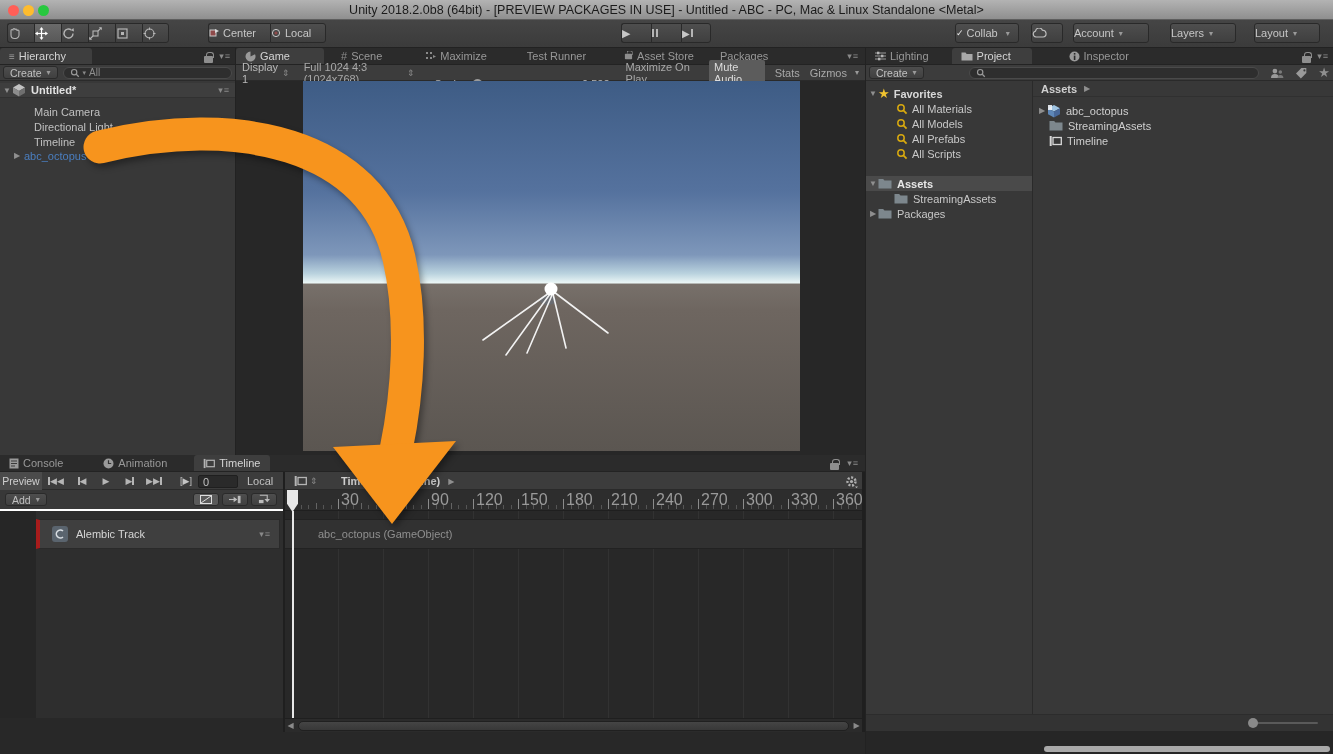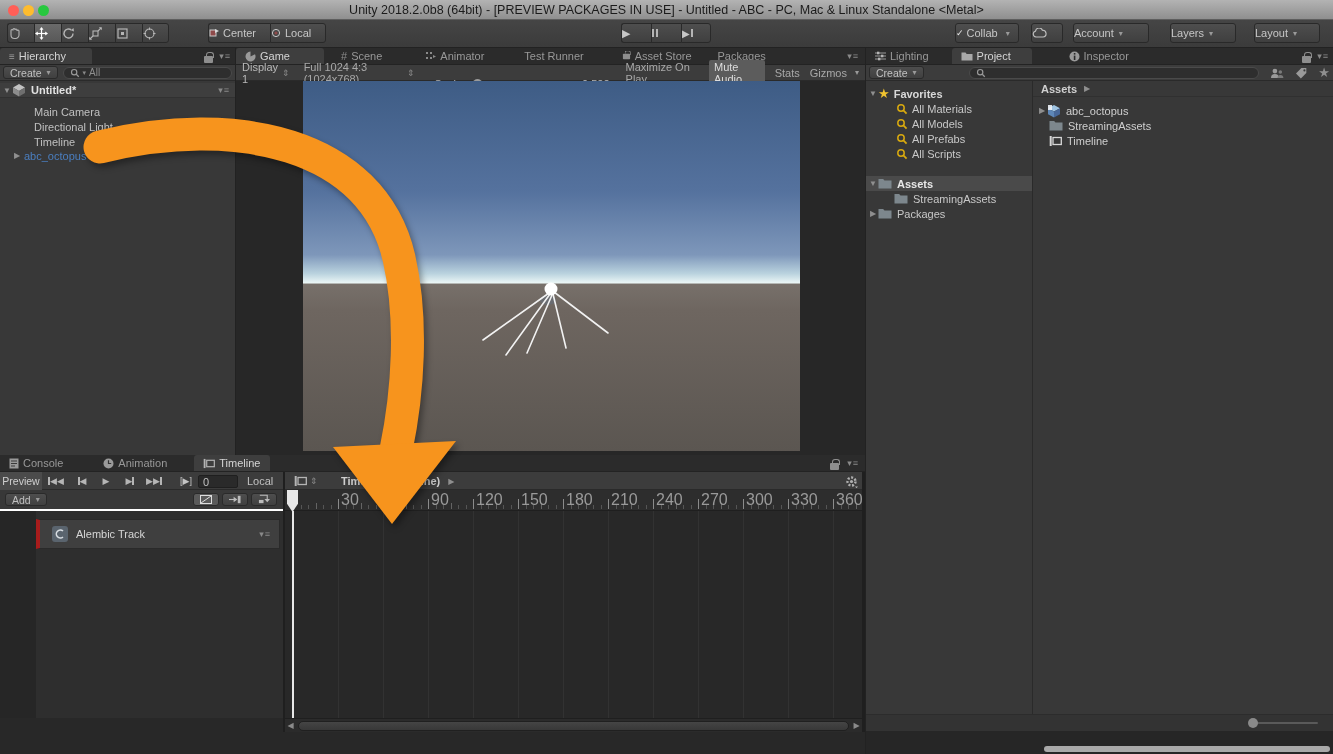--- a/index.html
+++ b/index.html
@@ -246,21 +246,21 @@
     <div class="tab" style="margin-left:26px;">
       <svg width="10" height="10" viewBox="0 0 10 10">
           <g fill="#8a8a8a">
             <rect x="0" y="1" width="2" height="2"></rect>
             <rect x="0" y="6" width="2" height="2"></rect>
             <rect x="4" y="1" width="2" height="2"></rect>
             <rect x="4" y="6" width="2" height="2"></rect>
             <polygon points="7,4 10,5.5 7,7"></polygon>
           </g>
         </svg>
-      <span>Animator</span>
+      <span>Maximize</span>
     </div>
     <div class="tab" style="margin-left:22px;">
       <span>Test Runner</span>
     </div>
     <div class="tab" style="margin-left:20px;">
       <span class="lockicon" style="transform:scale(0.8);"></span>
       <span>Asset Store</span>
     </div>
     <div class="tab" style="margin-left:8px;">
       <span>Packages</span>
@@ -668,20 +668,23 @@
         <div class="gline" style="left: 188px;"></div>
         <div class="gline" style="left: 233px;"></div>
         <div class="gline" style="left: 278px;"></div>
         <div class="gline" style="left: 323px;"></div>
         <div class="gline" style="left: 368px;"></div>
         <div class="gline" style="left: 413px;"></div>
         <div class="gline" style="left: 458px;"></div>
         <div class="gline" style="left: 503px;"></div>
         <div class="gline" style="left: 548px;"></div>
       </div>
+    <div class="abs" style="left:0;right:0;top:8px;height:30px;background:#313131;border-top:1px solid #222;border-bottom:1px solid #222;">
+      <span style="position:absolute;left:33px;top:8px;color:#8f8f8f;">abc_octopus (GameObject)</span>
+    </div>
   </div>
 
   <div class="abs" style="left:287px;top:35px;width:11px;height:22px;background:#e8e8e8;clip-path:polygon(0 0,100% 0,100% 62%,50% 100%,0 62%);z-index:5;"></div>
   <div class="abs" style="left:292px;top:56px;width:1.5px;height:207px;background:#e8e8e8;z-index:5;"></div>
 
   <div class="abs row" style="left:285px;top:263px;width:577px;height:14px;background:#2b2b2b;border-top:1px solid #1f1f1f;">
     <span style="width:11px;text-align:center;color:#8a8a8a;font-size:8px;">◀</span>
     <div style="flex:1;height:10px;margin:0 2px;border-radius:5px;background:linear-gradient(#454545,#383838);border:1px solid #202020;"></div>
     <span style="width:11px;text-align:center;color:#8a8a8a;font-size:8px;">▶</span>
   </div>

